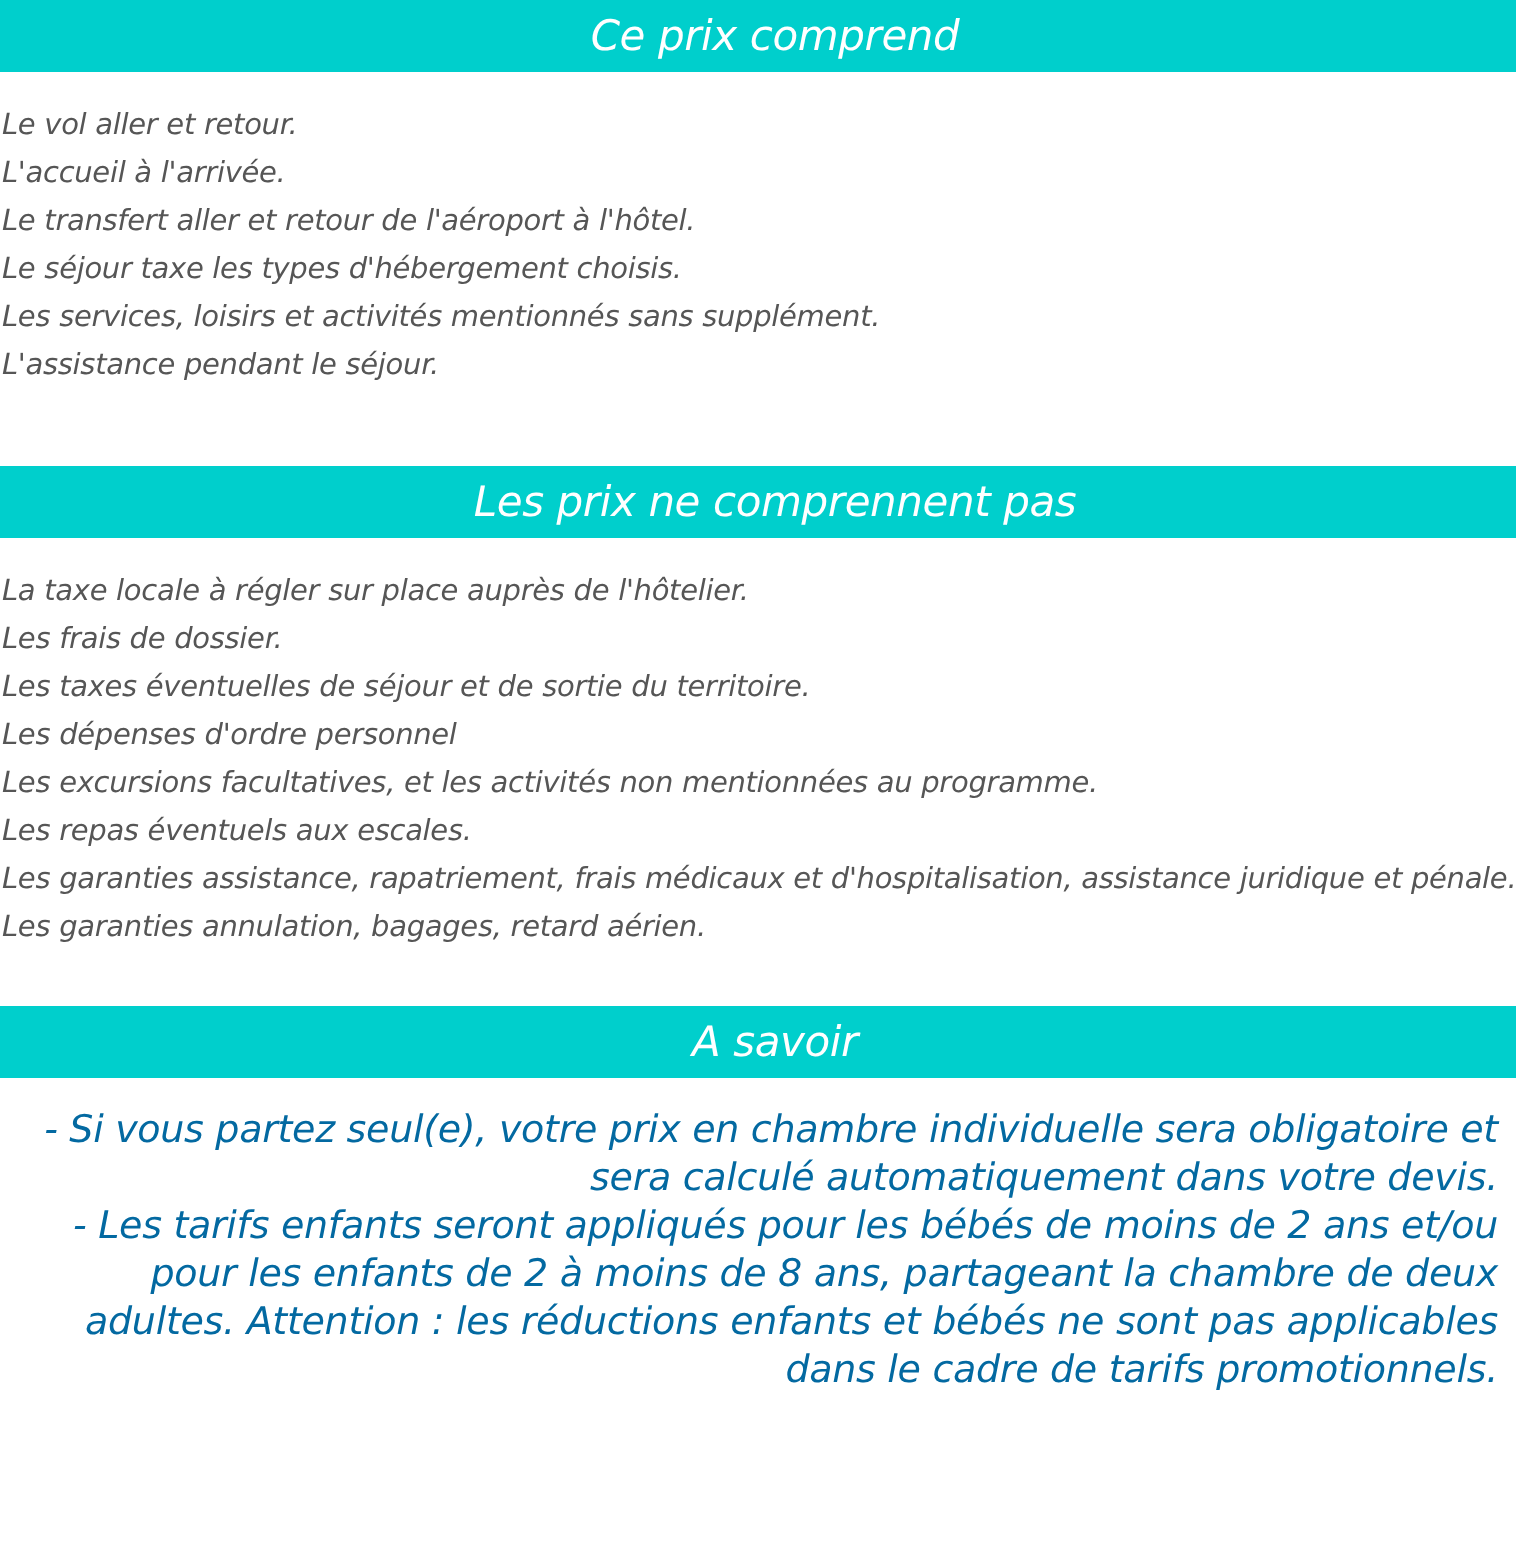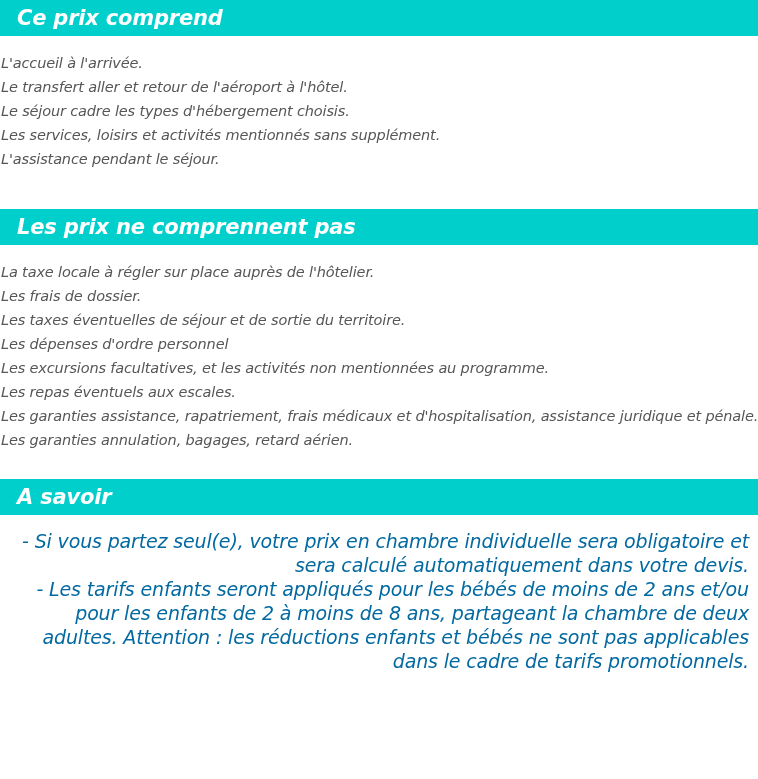--- a/index.html
+++ b/index.html
@@ -22,25 +22,26 @@
 
   
   .section-header {
     background: #00cfcc;
     height: 36px;
     line-height: 36px;
     padding: 0 0 0 17px;
     box-sizing: border-box;
     color: #ffffff;
     font-style: italic;
-    font-weight: bold;
+    font-weight: normal;
     font-size: 21px;
     letter-spacing: -0.2px;
     white-space: nowrap;
     overflow: hidden;
+    text-align: center;
   }
 
   
   .section-body {
     padding: 0 2px 0 1px;
   }
   .list-item {
     font-style: italic;
     font-size: 14.5px;
     line-height: 24px;
@@ -68,23 +69,24 @@
 </style>
 </head>
 <body>
 
 <div class="page">
 
   <div>
     <div class="section-header">Ce prix comprend</div>
     <div class="gap-after-header"></div>
     <div class="section-body">
+      <div class="list-item">Le vol aller et retour.</div>
       <div class="list-item">L'accueil à l'arrivée.</div>
       <div class="list-item">Le transfert aller et retour de l'aéroport à l'hôtel.</div>
-      <div class="list-item">Le séjour cadre les types d'hébergement choisis.</div>
+      <div class="list-item">Le séjour taxe les types d'hébergement choisis.</div>
       <div class="list-item">Les services, loisirs et activités mentionnés sans supplément.</div>
       <div class="list-item">L'assistance pendant le séjour.</div>
     </div>
   </div>
 
   <div class="gap-before-header-1"></div>
 
   <div>
     <div class="section-header">Les prix ne comprennent pas</div>
     <div class="gap-after-header"></div>

